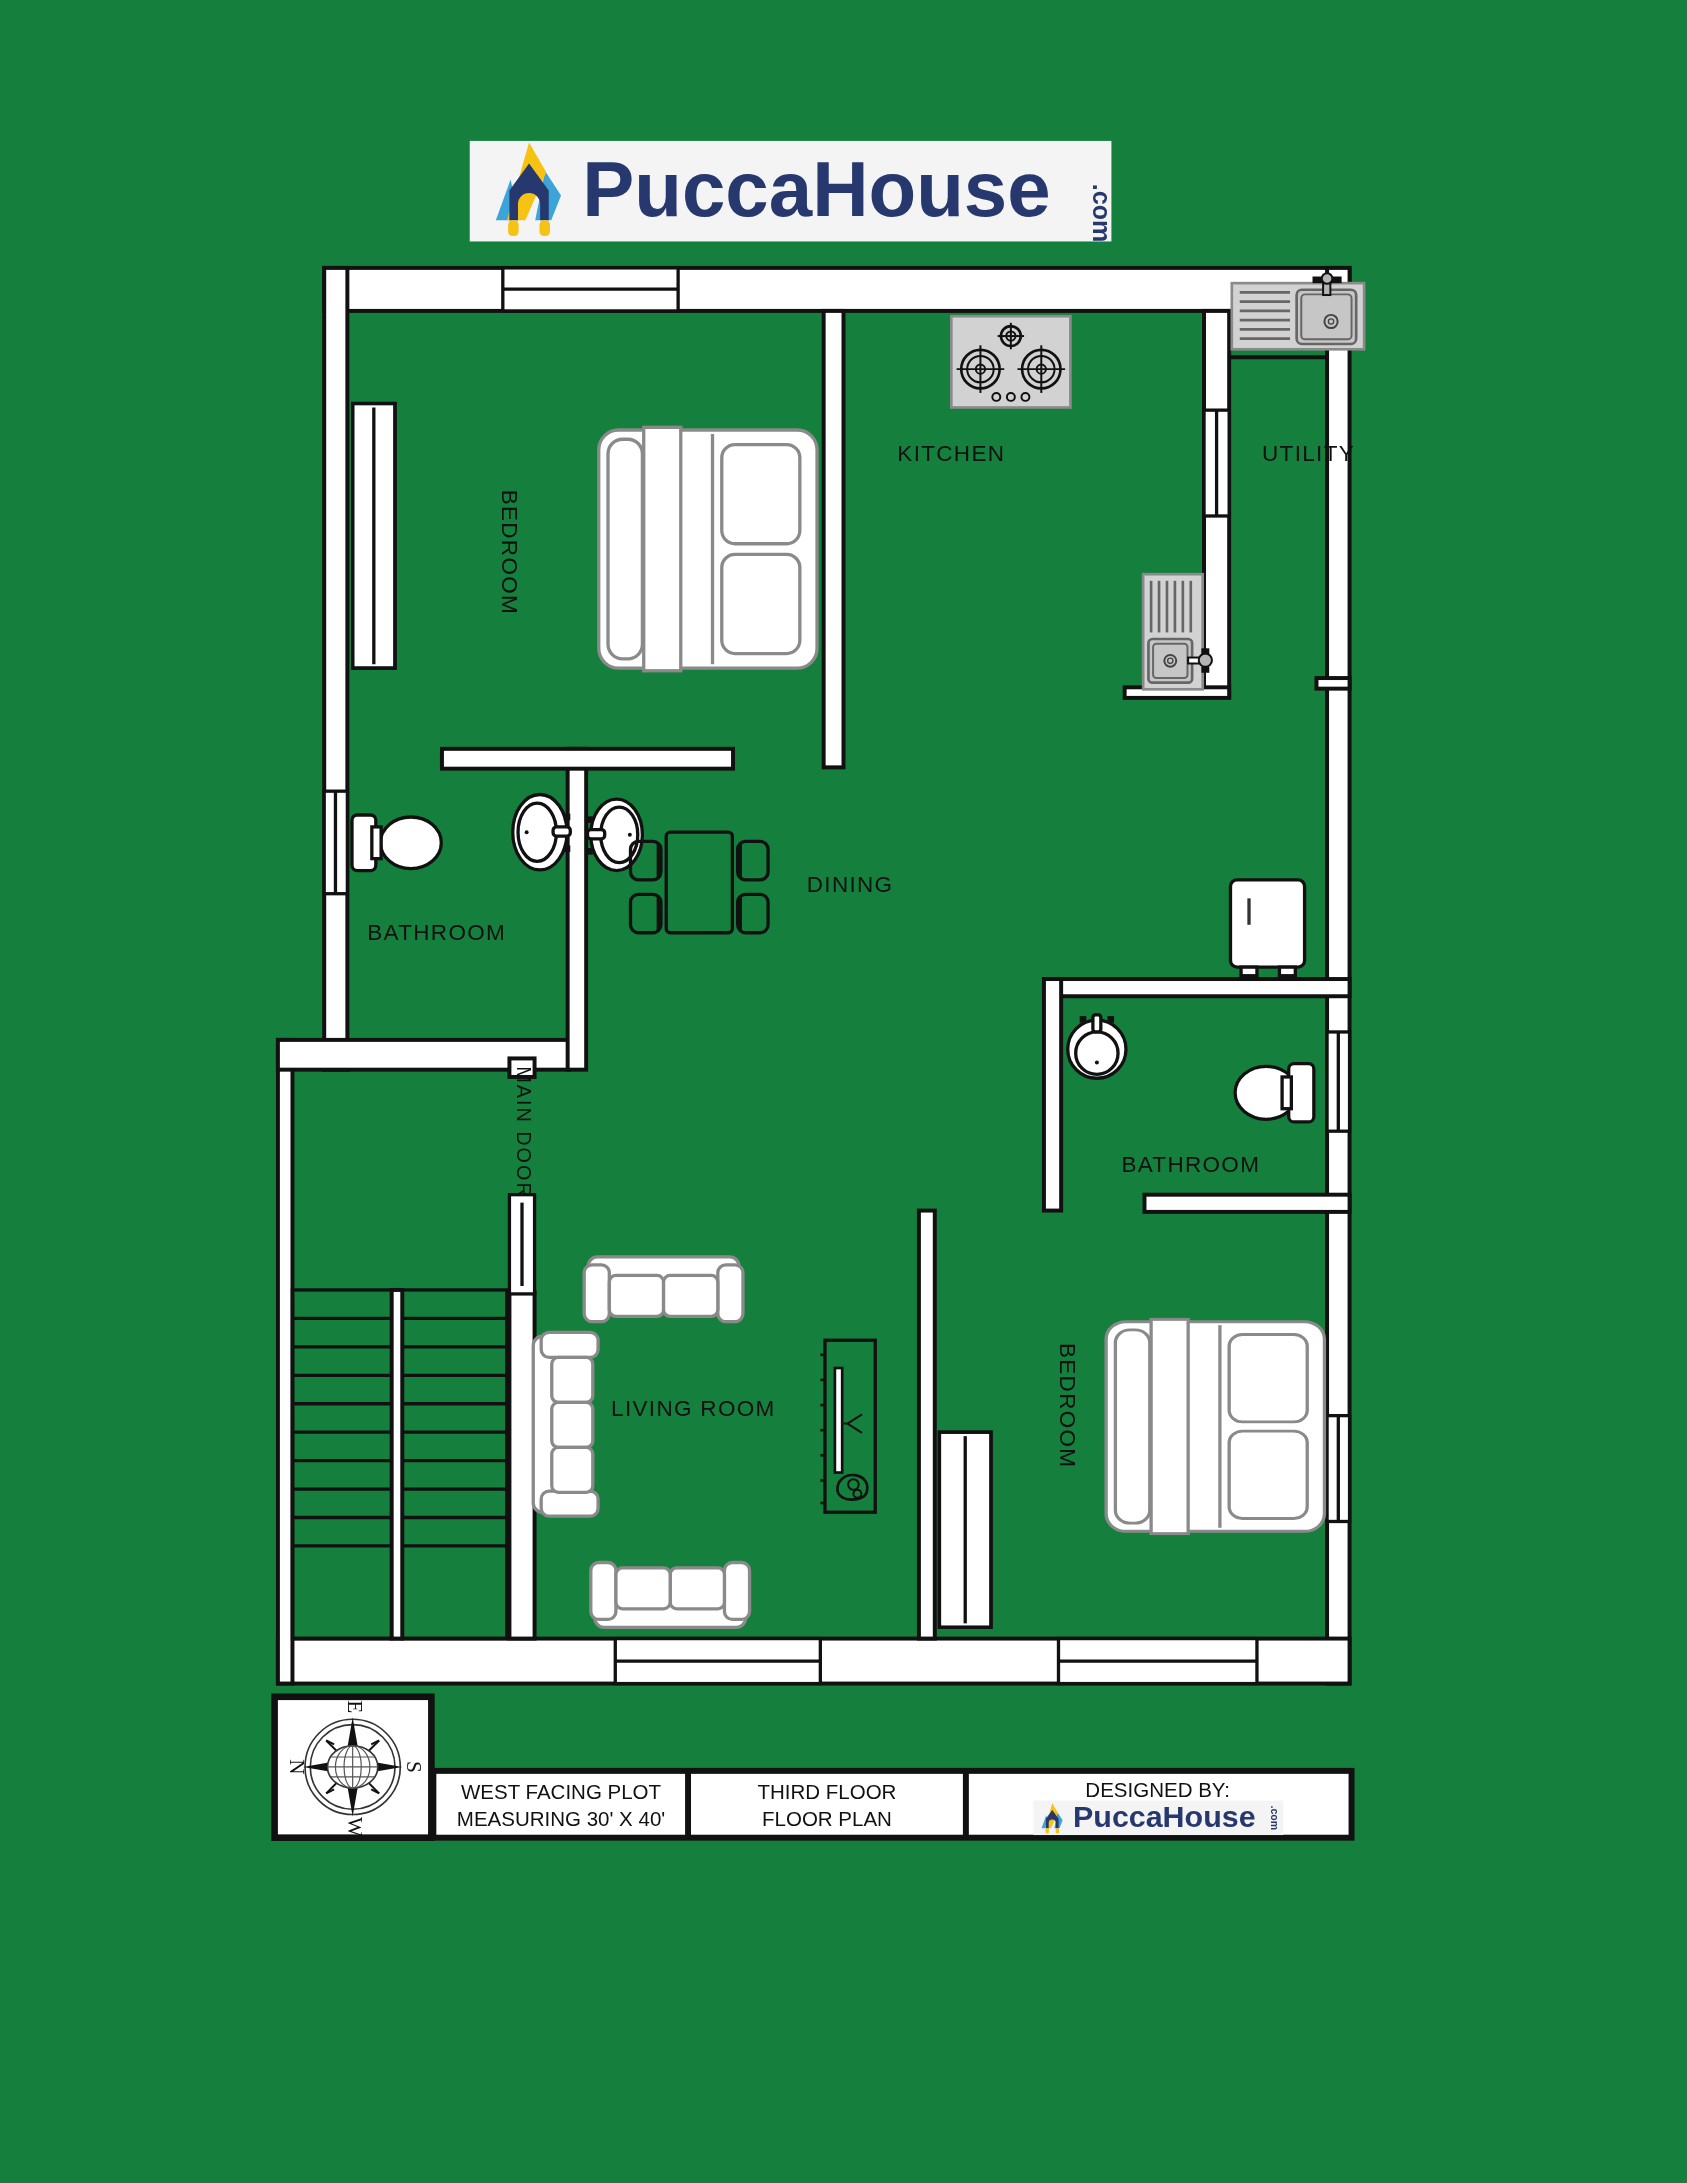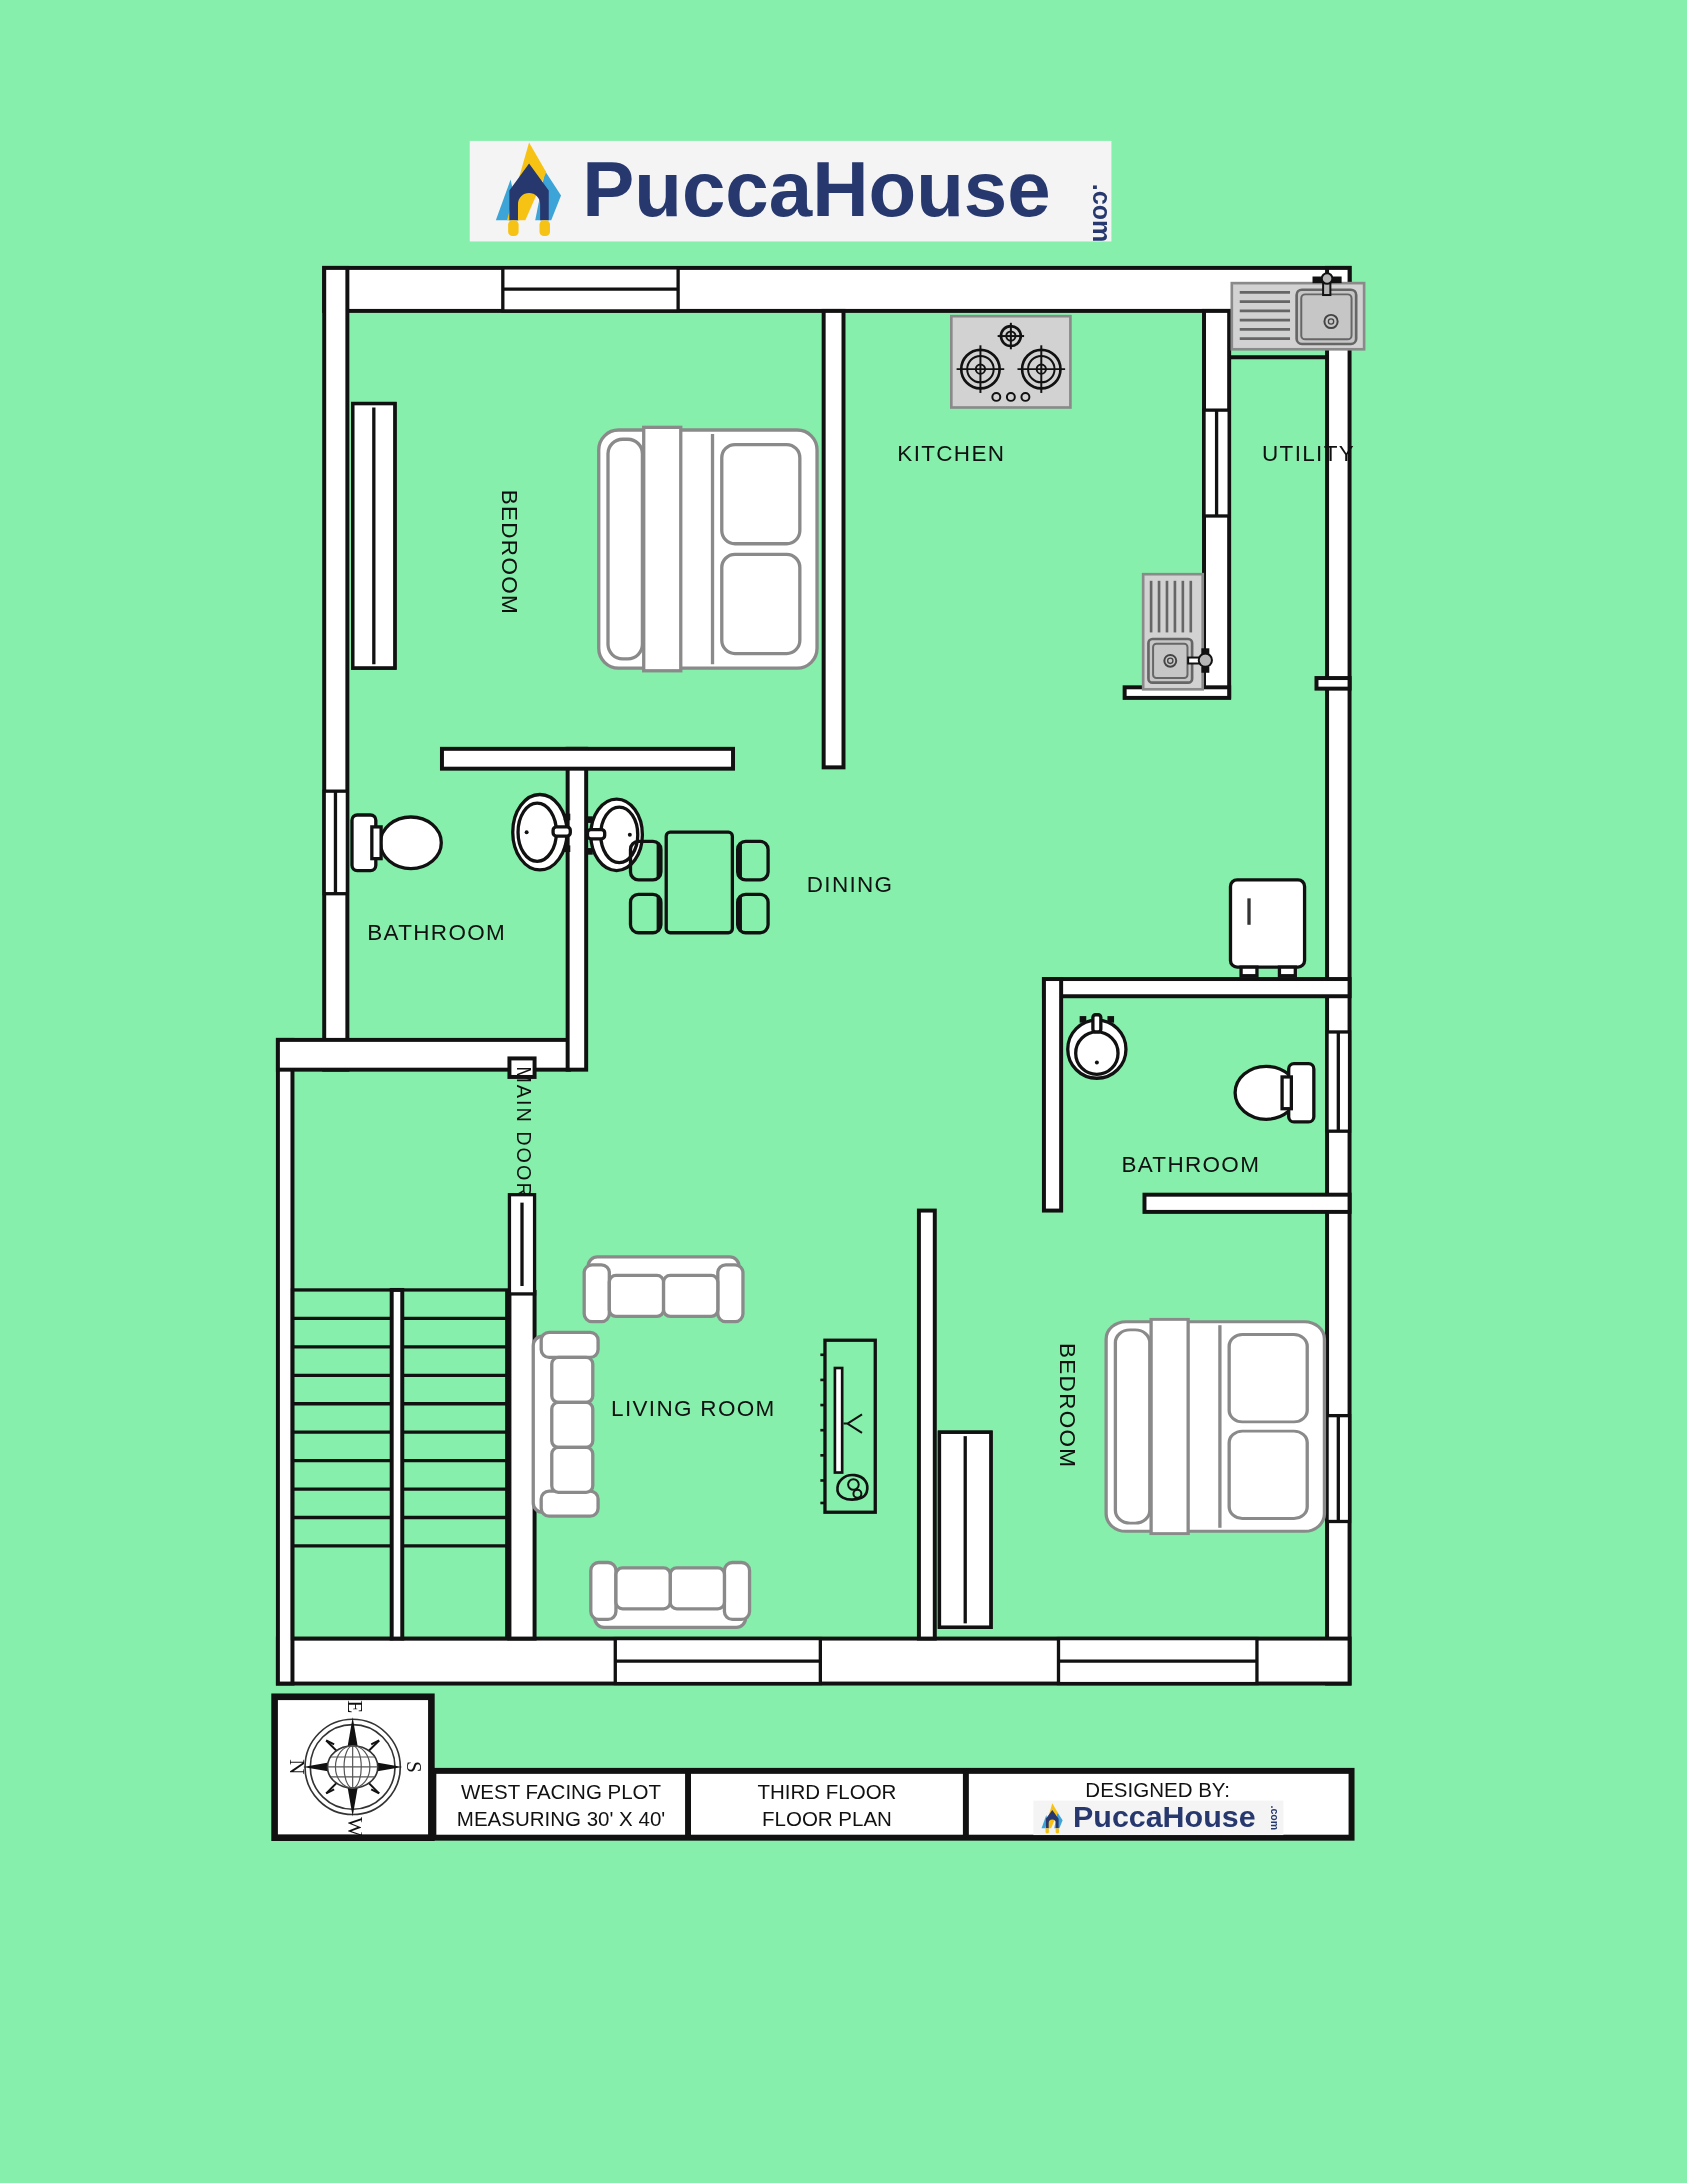--- a/index.html
+++ b/index.html
@@ -1,16 +1,16 @@
 <!DOCTYPE html>
 <html style="font-size:10.6px"><head>
 <meta charset="utf-8">
 <style>
   html,body{margin:0;padding:0;background:#ffffff;}
-  .page{position:relative;width:1687px;height:2183px;background:#86efac;overflow:hidden;
+  .page{position:relative;width:1687px;height:2183px;background:#15803d;overflow:hidden;
         font-family:"Liberation Sans", sans-serif;}
   svg{position:absolute;inset:0;}
   .wall{fill:#ffffff;stroke:#111111;stroke-width:6;}
   .win{fill:#ffffff;stroke:#111111;stroke-width:5;}
   .thin{stroke:#111111;stroke-width:5;fill:none;}
   .fix{stroke:#111111;stroke-width:5;fill:#ffffff;}
   .gray{stroke:#8a8a8a;stroke-width:5;fill:#ffffff;}
   .appl{fill:#d2d2d2;stroke:#8a8a8a;stroke-width:4;}
   .appl2{fill:#c6c6c6;stroke:#666666;stroke-width:4;}
   .roomlabel{font-size:34px;letter-spacing:2px;fill:#111111;}

